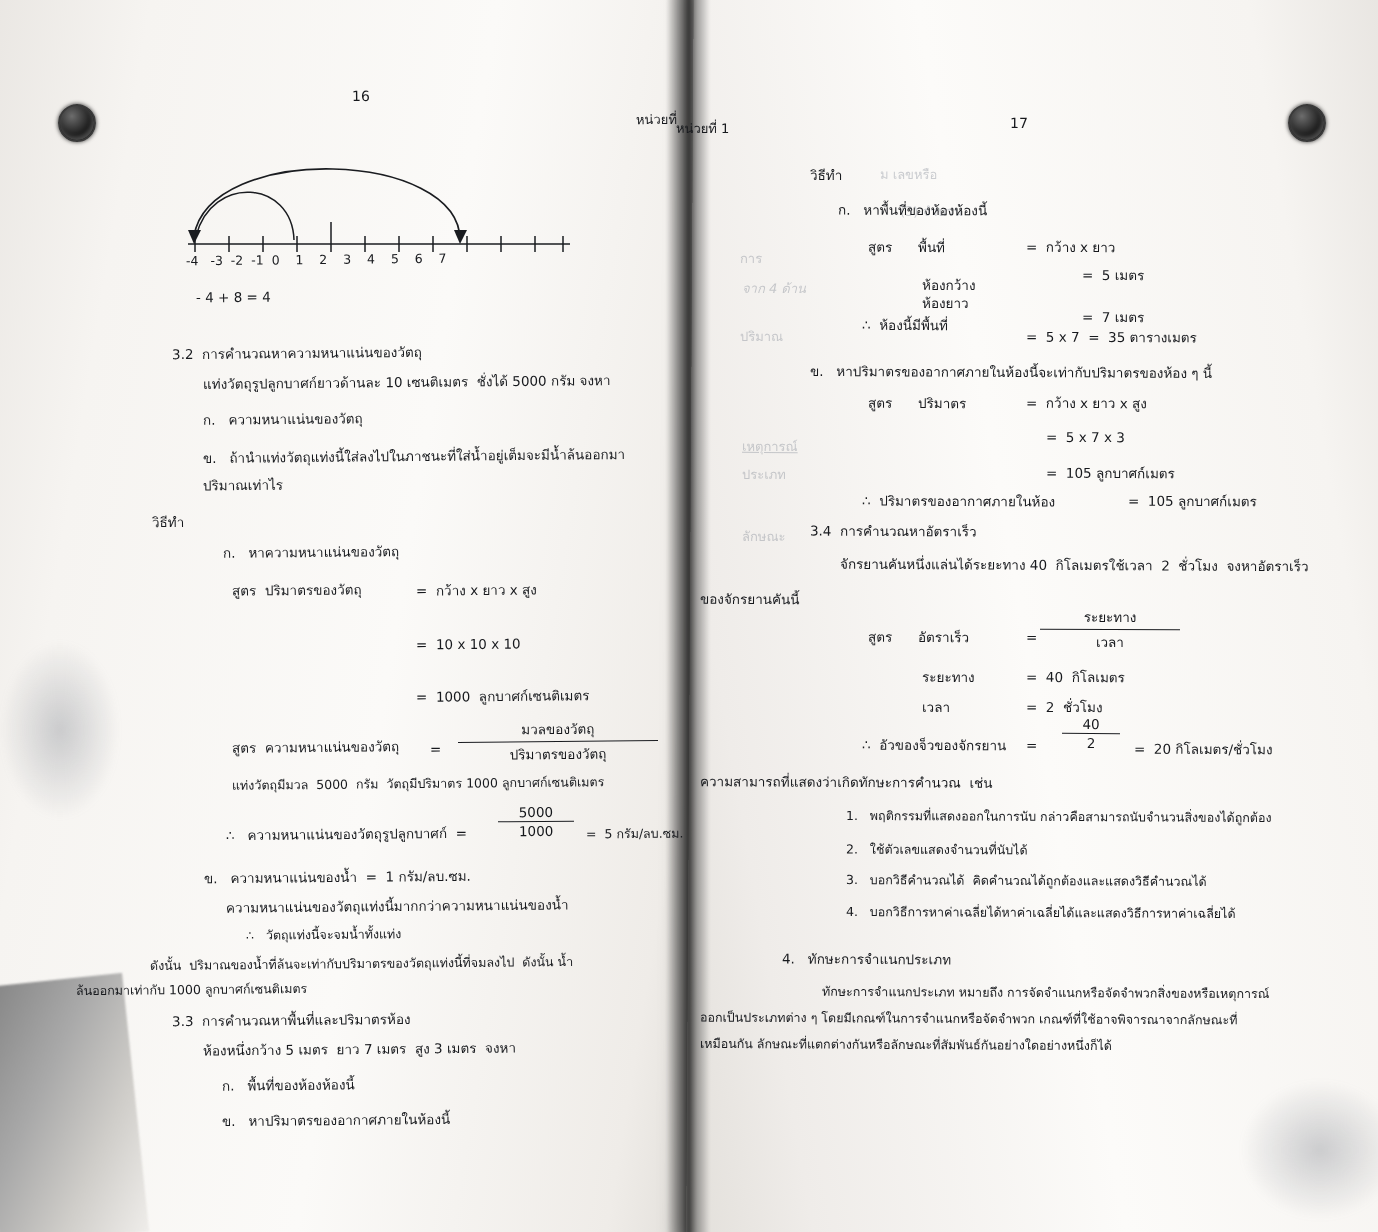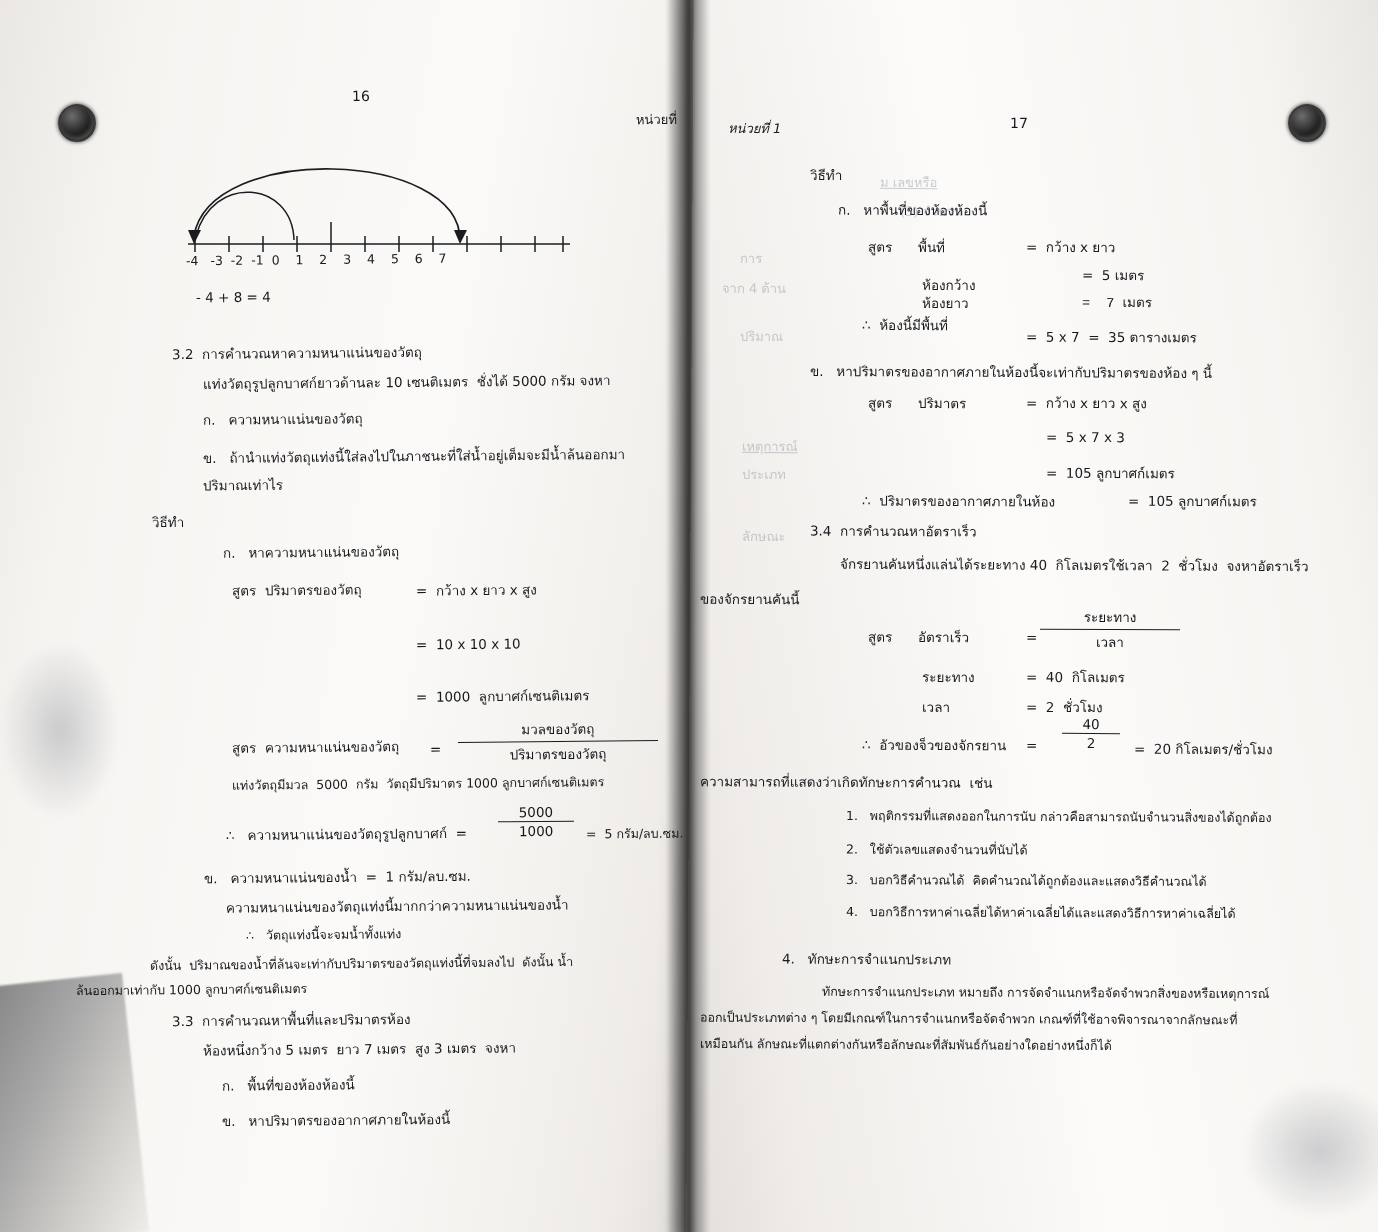--- a/index.html
+++ b/index.html
@@ -199,42 +199,42 @@
 
     <div class="t tl" style="left:172px; top:1013px;">3.3  การคำนวณหาพื้นที่และปริมาตรห้อง</div>
     <div class="t tl" style="left:203px; top:1042px;">ห้องหนึ่งกว้าง 5 เมตร  ยาว 7 เมตร  สูง 3 เมตร  จงหา</div>
     <div class="t tl" style="left:222px; top:1078px;">ก.   พื้นที่ของห้องห้องนี้</div>
     <div class="t tl" style="left:222px; top:1113px;">ข.   หาปริมาตรของอากาศภายในห้องนี้</div>
   </div>
 
   <div class="sheet">
 
     <div class="t tr pg" style="left:1010px; top:115px;">17</div>
-    <div class="t tr hd" style="left:728px; top:122px;font-style:italic;">หน่วยที่ 1</div>
-
-    <div class="t tr ghost" style="left:880px; top:176px;text-decoration:underline;">ม เลขหรือ</div>
+    <div class="t tr hd" style="left:676px; top:122px;">หน่วยที่ 1</div>
+
+    <div class="t tr ghost" style="left:880px; top:168px;">ม เลขหรือ</div>
     <div class="t tr ghost" style="left:900px; top:205px;">(3) จำนวน</div>
     <div class="t tr ghost" style="left:740px; top:252px;">การ</div>
-    <div class="t tr ghost" style="left:722px; top:282px;">จาก 4 ด้าน</div>
+    <div class="t tr ghost" style="left:742px; top:282px;font-style:italic;">จาก 4 ด้าน</div>
     <div class="t tr ghost" style="left:740px; top:330px;">ปริมาณ</div>
     <div class="t tr ghost" style="left:742px; top:440px;text-decoration:underline;">เหตุการณ์</div>
     <div class="t tr ghost" style="left:742px; top:468px;">ประเภท</div>
     <div class="t tr ghost" style="left:742px; top:530px;">ลักษณะ</div>
 
     <div class="t tr" style="left:810px; top:168px;">วิธีทำ</div>
     <div class="t tr" style="left:838px; top:203px;">ก.   หาพื้นที่ของห้องห้องนี้</div>
 
     <div class="t tr" style="left:868px; top:240px;">สูตร      พื้นที่</div>
     <div class="t tr" style="left:1026px; top:240px;">=  กว้าง x ยาว</div>
 
     <div class="t tr" style="left:922px; top:268px;margin-top:10px;">ห้องกว้าง</div>
     <div class="t tr" style="left:1082px; top:268px;">=  5 เมตร</div>
 
     <div class="t tr" style="left:922px; top:296px;">ห้องยาว</div>
-    <div class="t tr" style="left:1082px; top:296px;font-family:Liberation Mono, monospace;">=  7 เมตร</div>
+    <div class="t tr" style="left:1082px; top:310px;">=  7 เมตร</div>
 
     <div class="t tr" style="left:862px; top:318px;">∴  ห้องนี้มีพื้นที่</div>
     <div class="t tr" style="left:1026px; top:330px;">=  5 x 7  =  35 ตารางเมตร</div>
 
     <div class="t tr" style="left:810px; top:365px;">ข.   หาปริมาตรของอากาศภายในห้องนี้จะเท่ากับปริมาตรของห้อง ๆ นี้</div>
 
     <div class="t tr" style="left:868px; top:396px;">สูตร      ปริมาตร</div>
     <div class="t tr" style="left:1026px; top:396px;">=  กว้าง x ยาว x สูง</div>
     <div class="t tr" style="left:1046px; top:430px;text-align:right;">=  5 x 7 x 3</div>
     <div class="t tr" style="left:1046px; top:466px;">=  105 ลูกบาศก์เมตร</div>

